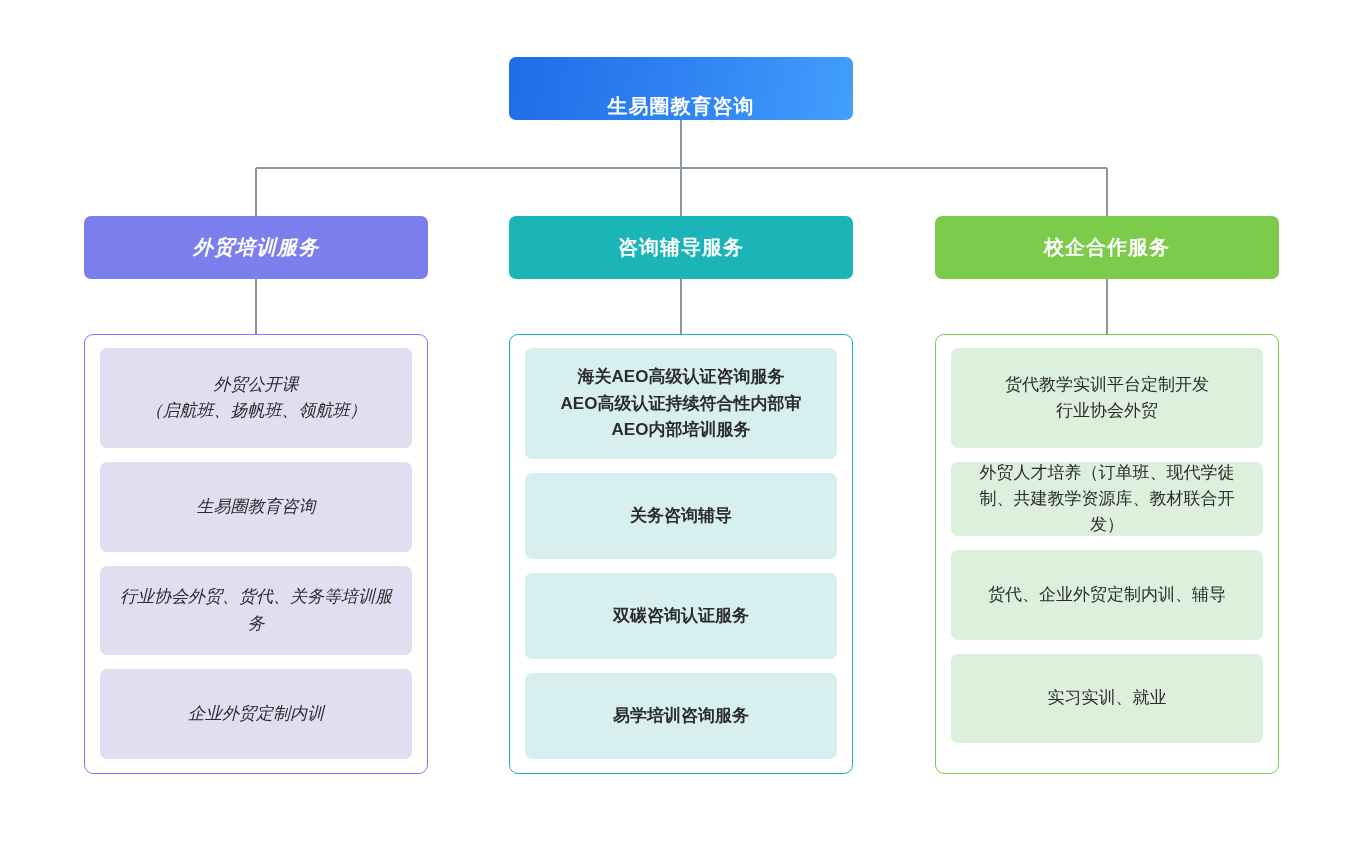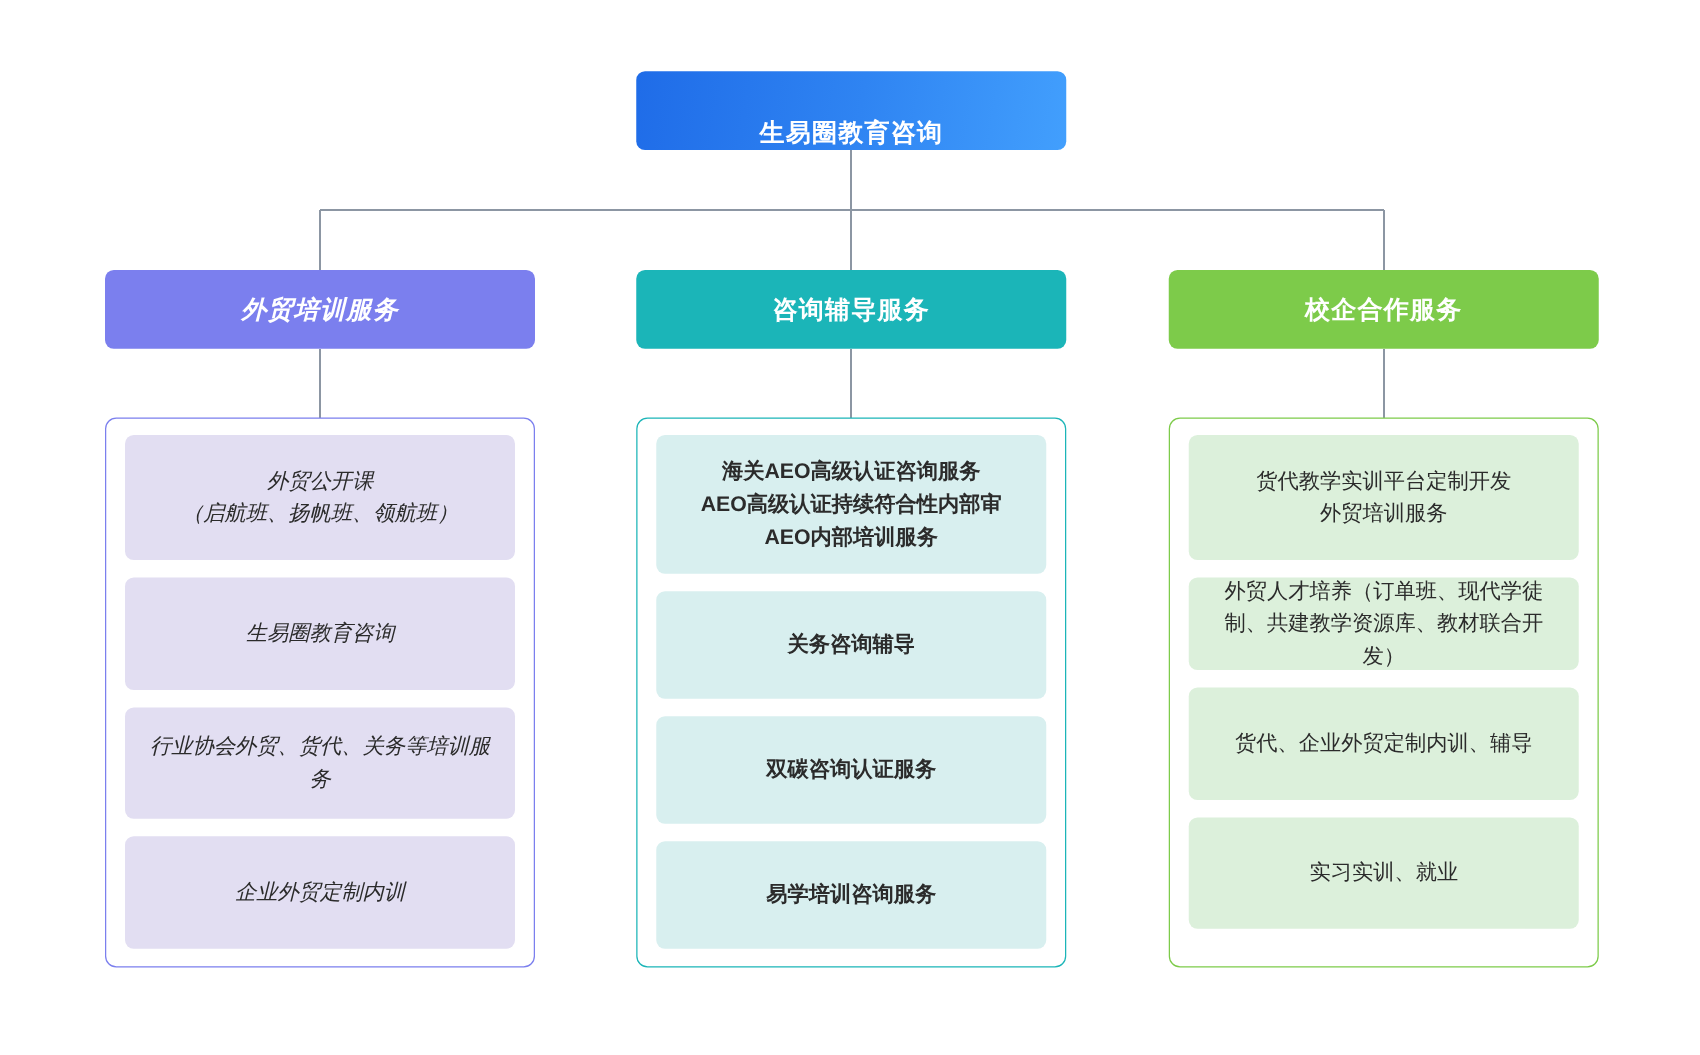--- a/index.html
+++ b/index.html
@@ -163,20 +163,20 @@
       <div class="item-card" style="height: 85.7674px;">易学培训咨询服务</div>
     </div>
   </div>
 
   <div class="column col-2">
     <div class="cat-header">
       <span>校企合作服务</span>
     </div>
     <div class="items-container" style="height: 440px;">
       <div class="item-card" style="height: 100.256px; margin-bottom: 14px;">货代教学实训平台定制开发
-外贸培训服务</div>
+行业协会外贸</div>
       <div class="item-card" style="height: 74px; margin-bottom: 14px;">外贸人才培养（订单班、现代学徒制、共建教学资源库、教材联合开发）</div>
       <div class="item-card" style="height: 89.5146px; margin-bottom: 14px;">货代、企业外贸定制内训、辅导</div>
       <div class="item-card" style="height: 89.5146px;">实习实训、就业</div>
     </div>
   </div>
 
 </div>
 
 </body></html>

